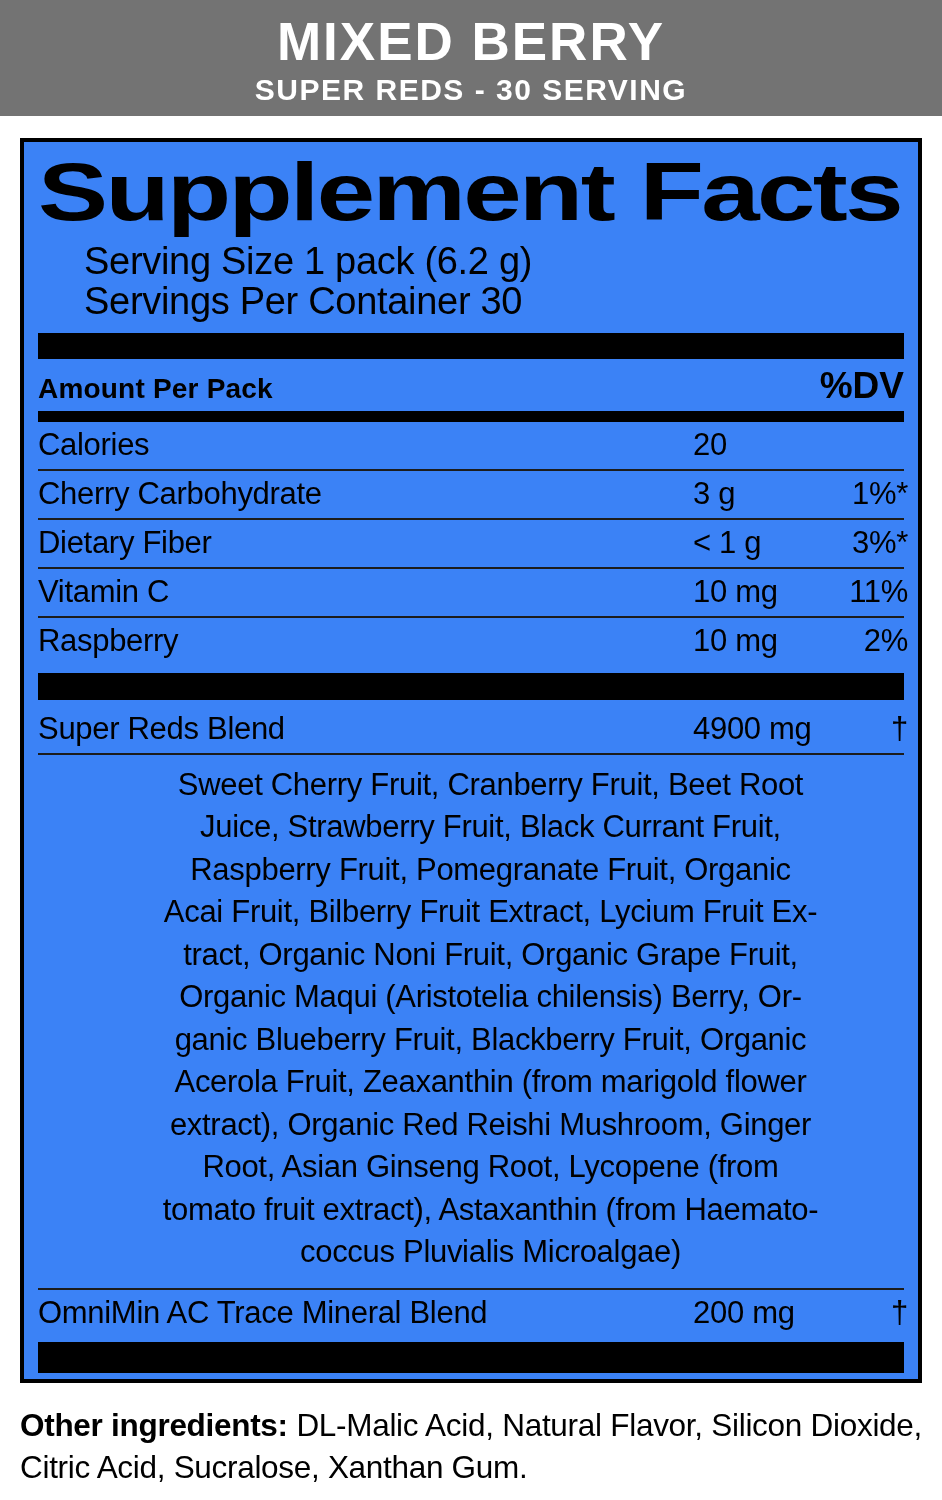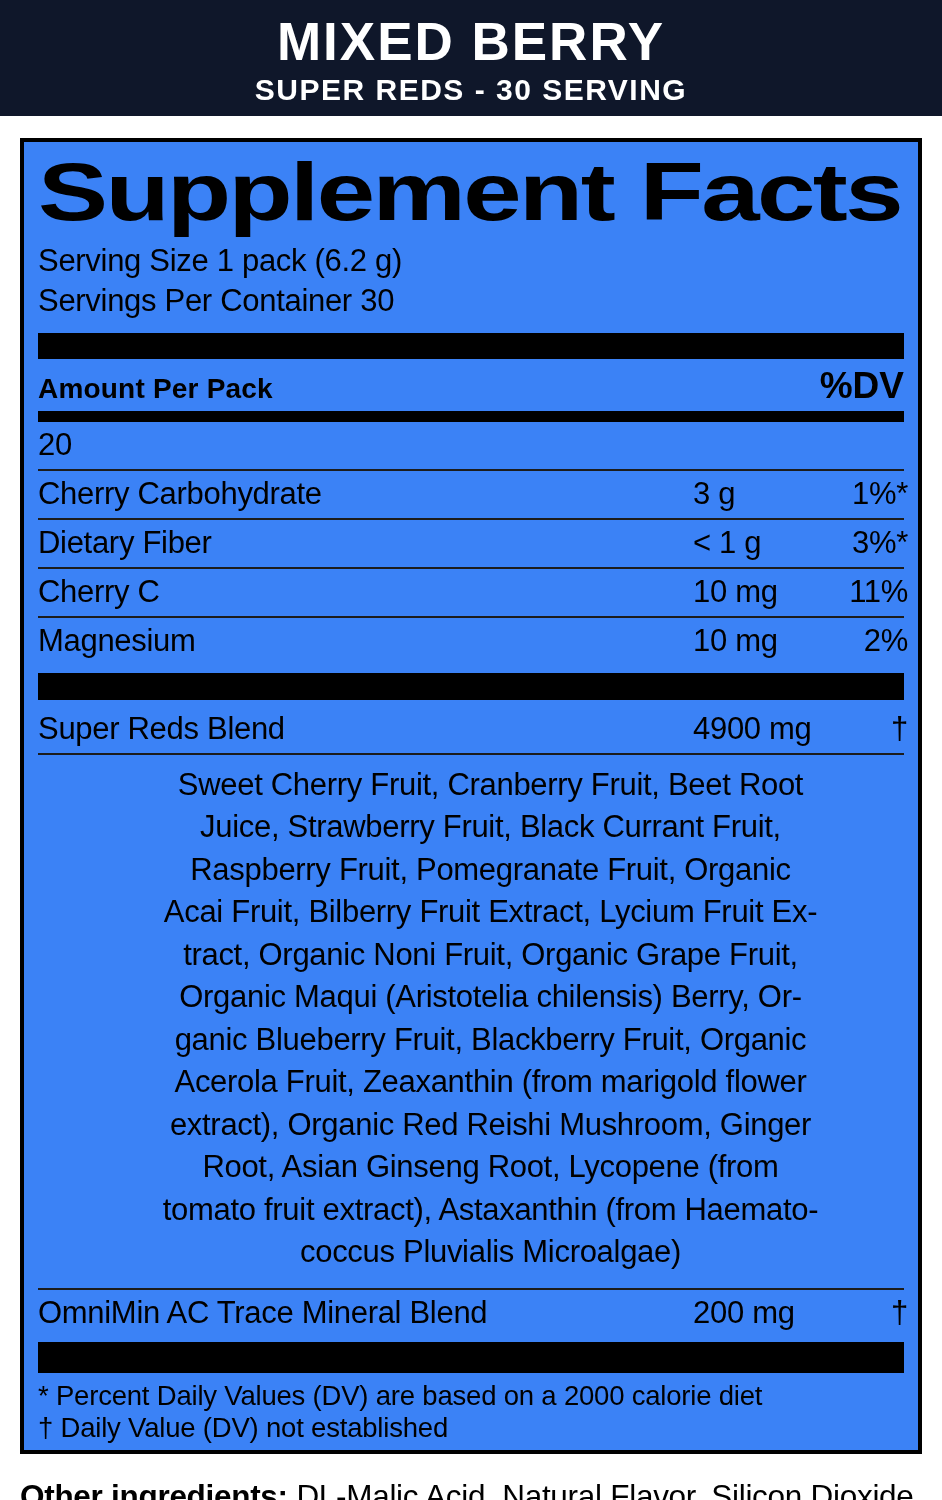--- a/index.html
+++ b/index.html
@@ -9,21 +9,21 @@
     overflow: hidden;
     background: #ffffff;
     color: #000;
     font-family: "Liberation Sans", sans-serif;
     -webkit-font-smoothing: antialiased;
   }
 
   
   .banner {
     height: 116px;
-    background: #0f172a;
+    background: #737373;
     display: flex;
     flex-direction: column;
     align-items: center;
     justify-content: center;
     gap: 7px;
     padding-top: 4px;
   }
   .banner-title {
     color: #fff;
     font-size: 53px;
@@ -53,23 +53,24 @@
     font-size: 82px;
     font-weight: bold;
     letter-spacing: -2px;
     line-height: 1.08;
     white-space: nowrap;
     transform: scaleX(1.28);
     transform-origin: 0 60%;
     margin: 2px 0 4px 0;
   }
   .serving-line {
-    font-size: 31px;
+    font-size: 38px;
     line-height: 40px;
     letter-spacing: -0.3px;
+    margin-left: 46px;
   }
 
   .bar { background: #000; width: 100%; }
   .bar-1 { height: 26px; margin-top: 12px; }
   .bar-2 { height: 11px; }
   .bar-3 { height: 27px; margin: 8px 0 6px 0; }
   .bar-4 { height: 31px; margin-top: 5px; }
 
   .hdr-row {
     display: flex;
@@ -137,48 +138,49 @@
   <div class="bar bar-1"></div>
 
   <div class="hdr-row">
     <span class="hdr-amount">Amount Per Pack</span>
     <span class="hdr-dv">%DV</span>
   </div>
 
   <div class="bar bar-2"></div>
 
   <div class="nrow">
+    <span class="name">Calories</span>
     <span class="amt">20</span>
     <span class="dv"></span>
   </div>
   <div class="hairline"></div>
 
   <div class="nrow">
     <span class="name">Cherry Carbohydrate</span>
     <span class="amt">3 g</span>
     <span class="dv">1%*</span>
   </div>
   <div class="hairline"></div>
 
   <div class="nrow">
     <span class="name">Dietary Fiber</span>
     <span class="amt">&lt; 1 g</span>
     <span class="dv">3%*</span>
   </div>
   <div class="hairline"></div>
 
   <div class="nrow">
-    <span class="name">Cherry C</span>
+    <span class="name">Vitamin C</span>
     <span class="amt">10 mg</span>
     <span class="dv">11%</span>
   </div>
   <div class="hairline"></div>
 
   <div class="nrow">
-    <span class="name">Magnesium</span>
+    <span class="name">Raspberry</span>
     <span class="amt">10 mg</span>
     <span class="dv">2%</span>
   </div>
 
   <div class="bar bar-3"></div>
 
   <div class="nrow">
     <span class="name">Super Reds Blend</span>
     <span class="amt">4900 mg</span>
     <span class="dv">†</span>
@@ -201,22 +203,18 @@
   <div class="hairline"></div>
 
   <div class="nrow">
     <span class="name">OmniMin AC Trace Mineral Blend</span>
     <span class="amt">200 mg</span>
     <span class="dv">†</span>
   </div>
 
   <div class="bar bar-4"></div>
 
-  <div class="footnotes">
-    <div>* Percent Daily Values (DV) are based on a 2000 calorie diet</div>
-    <div>† Daily Value (DV) not established</div>
-  </div>
 </section>
 
 <section class="other">
   <span class="label">Other ingredients:</span>
   <span>DL-Malic Acid, Natural Flavor, Silicon Dioxide, Citric Acid, Sucralose, Xanthan Gum.</span>
 </section>
 
 </body></html>

